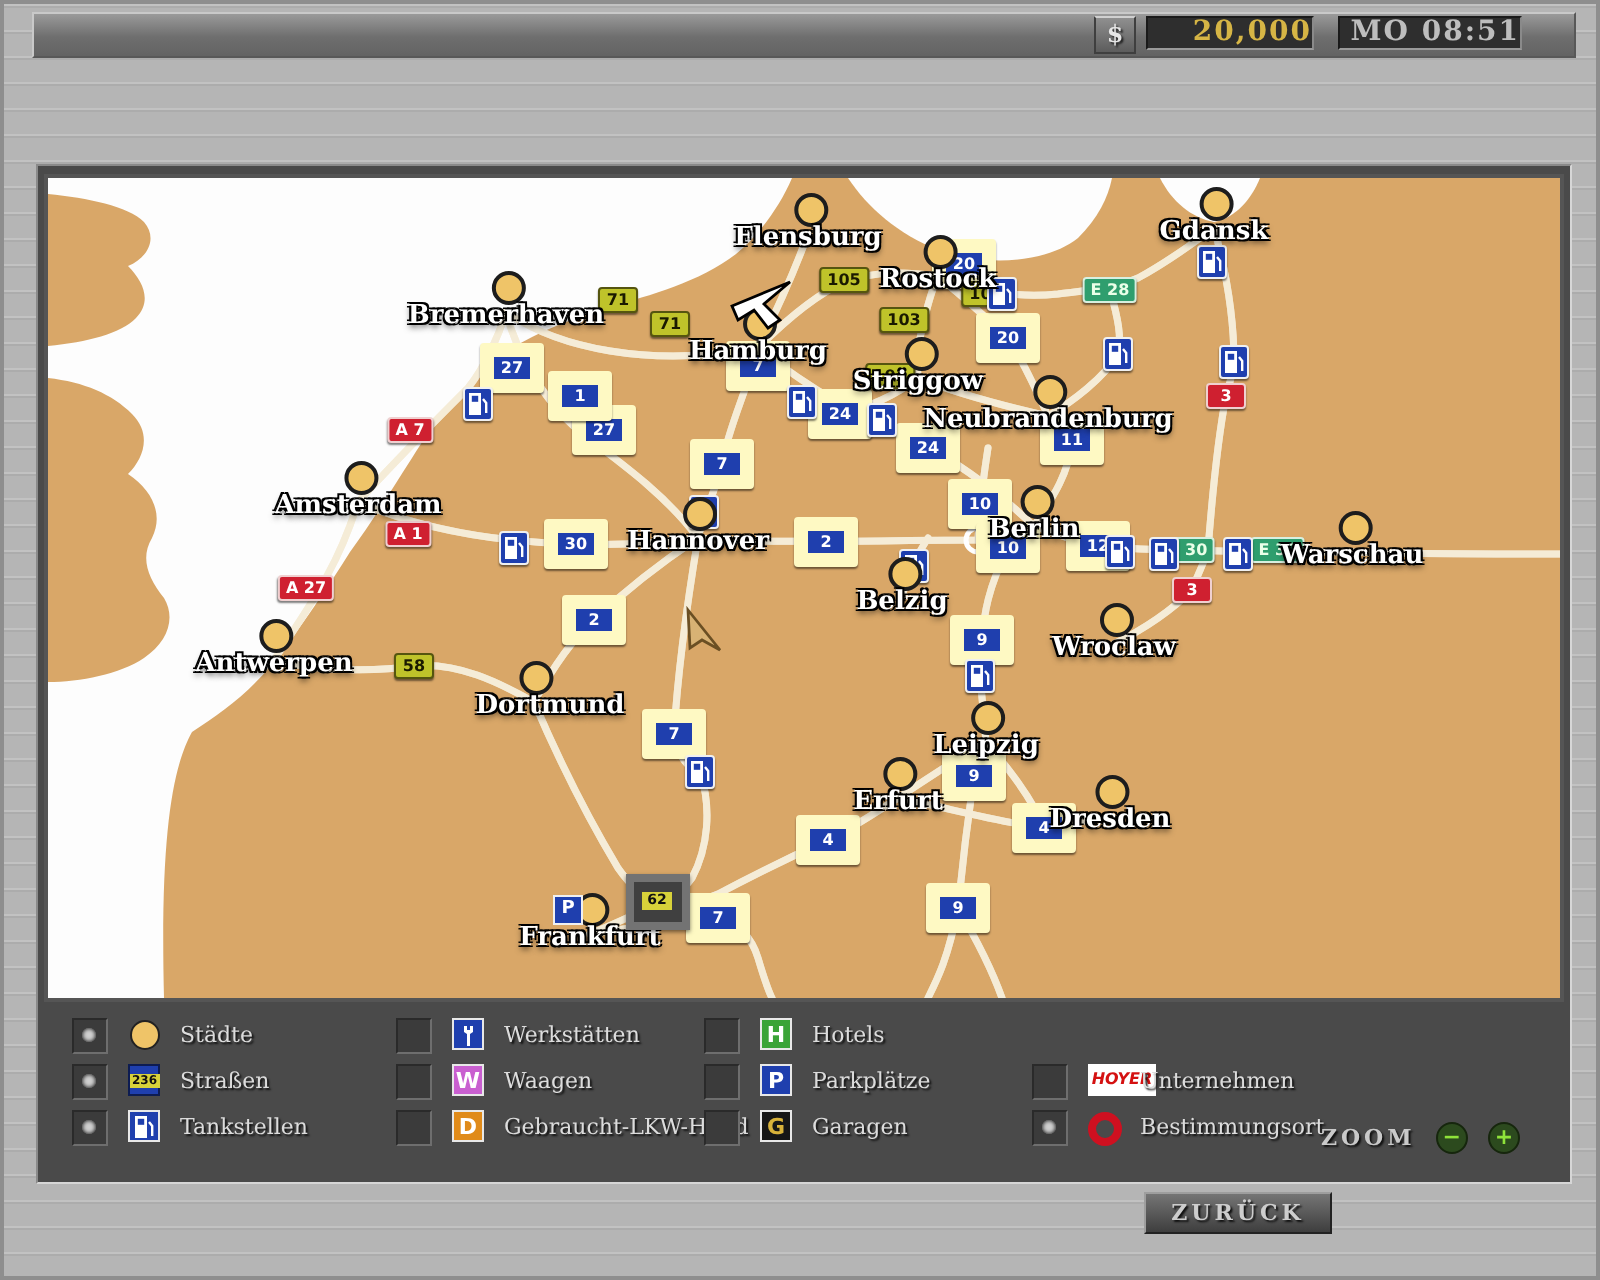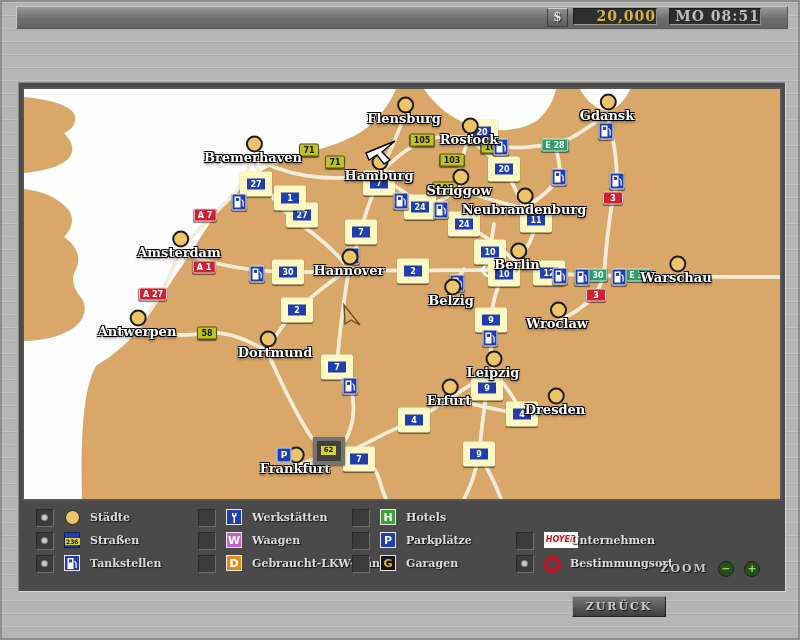--- a/index.html
+++ b/index.html
@@ -60,21 +60,21 @@
     font-size:9px;font-weight:bold;text-align:center;line-height:13px;}
   .marker{position:absolute;transform:translate(-50%,-50%);}
   
   .legend{position:absolute;left:3px;top:418px;width:756px;height:86px;background:#4a4a4a;}
   .legend-item{position:absolute;height:18px;}
   .lg-check{position:absolute;left:0;top:0;width:16px;height:16px;background:#3b3b3b;
     border:1px solid #2a2a2a;border-bottom-color:#6e6e6e;border-right-color:#6e6e6e;}
   .lg-check .dot{position:absolute;left:4px;top:4px;width:7px;height:7px;border-radius:50%;background:#cfcfcf;box-shadow:0 0 2px #000 inset;}
   .lg-icon{position:absolute;left:28px;top:0;width:16px;height:16px;font-family:"DejaVu Sans",sans-serif;
     font-weight:bold;text-align:center;line-height:16px;font-size:11px;box-sizing:border-box;}
-  .lg-label{position:absolute;left:54px;top:2px;font-size:11px;font-weight:bold;color:#dcdcdc;
+  .lg-label{position:absolute;left:54px;top:2px;font-size:11px;font-weight:normal;color:#dcdcdc;
     white-space:nowrap;text-shadow:1px 1px 1px #111;}
   .zoomctl{position:absolute;right:18px;bottom:14px;height:15px;}
   .zoom-label{font-size:11px;font-weight:bold;color:#c9c9c9;letter-spacing:2px;text-shadow:1px 1px 1px #111;vertical-align:middle;}
   .zoom-btn{display:inline-block;width:14px;height:14px;margin-left:5px;border-radius:50%;
     background:#2c4a1e;border:1px solid #16260d;color:#8fe23a;font-family:"DejaVu Sans",sans-serif;
     font-size:11px;font-weight:bold;text-align:center;line-height:13px;vertical-align:middle;cursor:pointer;}
   
   .footer-btn{position:absolute;height:19px;
     background:linear-gradient(#757575,#3e3e3e);border:1px solid #222;
     border-top-color:#9e9e9e;border-left-color:#9e9e9e;

